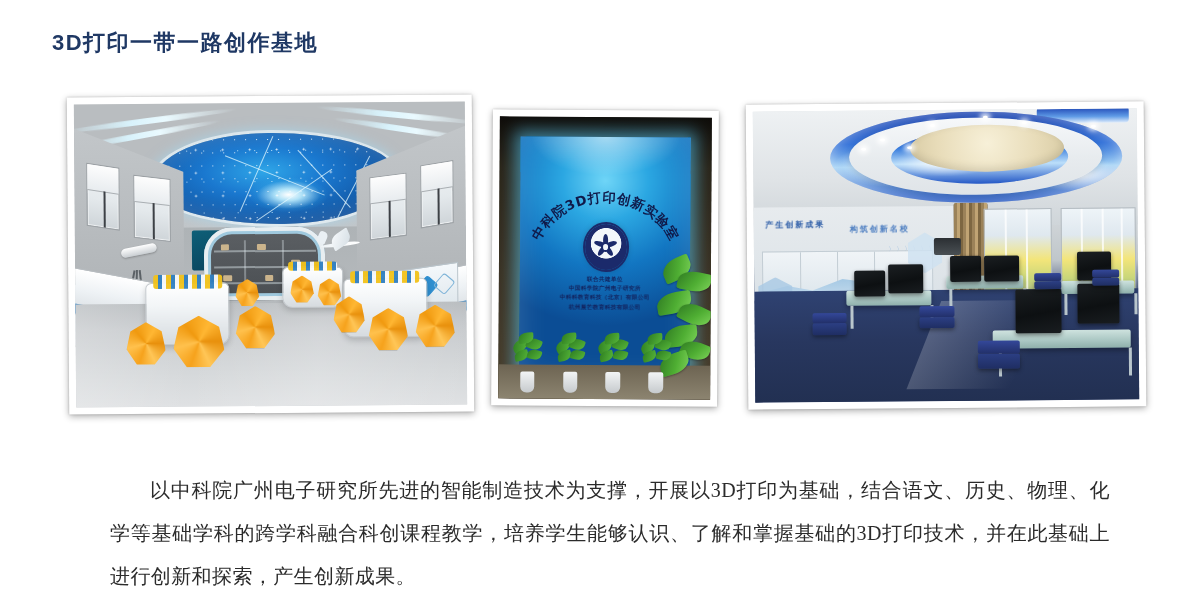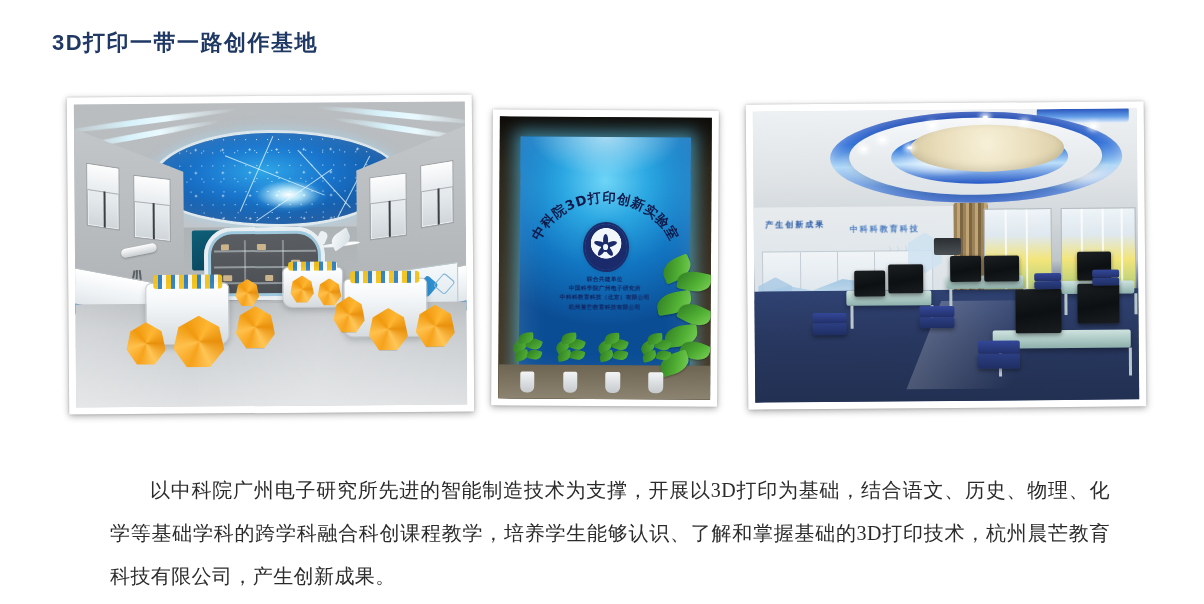--- a/index.html
+++ b/index.html
@@ -888,21 +888,21 @@
         <div class="downlight dl2"></div>
         <div class="downlight dl3"></div>
         <div class="downlight dl4"></div>
         <div class="downlight dl5"></div>
         <div class="downlight dl6"></div>
         <div class="downlight dl7"></div>
       </div>
 
       <div class="wall3"></div>
       <div class="wall-text wt1">产生创新成果</div>
-      <div class="wall-text wt2">中科科教育科技</div>
+      <div class="wall-text wt2">构筑创新名校</div>
       <div class="chevrons">〉〉〉〉〉〉</div>
       <div class="wall-panels">
           <i></i>
           <i></i>
           <i></i>
         </div>
       <div class="wave-deco"></div>
       <div class="hex-deco"></div>
       <div class="hex-deco2"></div>
 
@@ -954,13 +954,13 @@
           <div class="back"></div>
         </div>
       <div class="chair c35">
           <div class="back"></div>
         </div>
     </div>
   </div>
 
 </div>
 
-<p class="body-text">以中科院广州电子研究所先进的智能制造技术为支撑，开展以3D打印为基础，结合语文、历史、物理、化学等基础学科的跨学科融合科创课程教学，培养学生能够认识、了解和掌握基础的3D打印技术，杭州晨芒教育科技有限公司，产生创新成果。</p>
+<p class="body-text">以中科院广州电子研究所先进的智能制造技术为支撑，开展以3D打印为基础，结合语文、历史、物理、化学等基础学科的跨学科融合科创课程教学，培养学生能够认识、了解和掌握基础的3D打印技术，并在此基础上进行创新和探索，产生创新成果。</p>
 
 </body></html>

